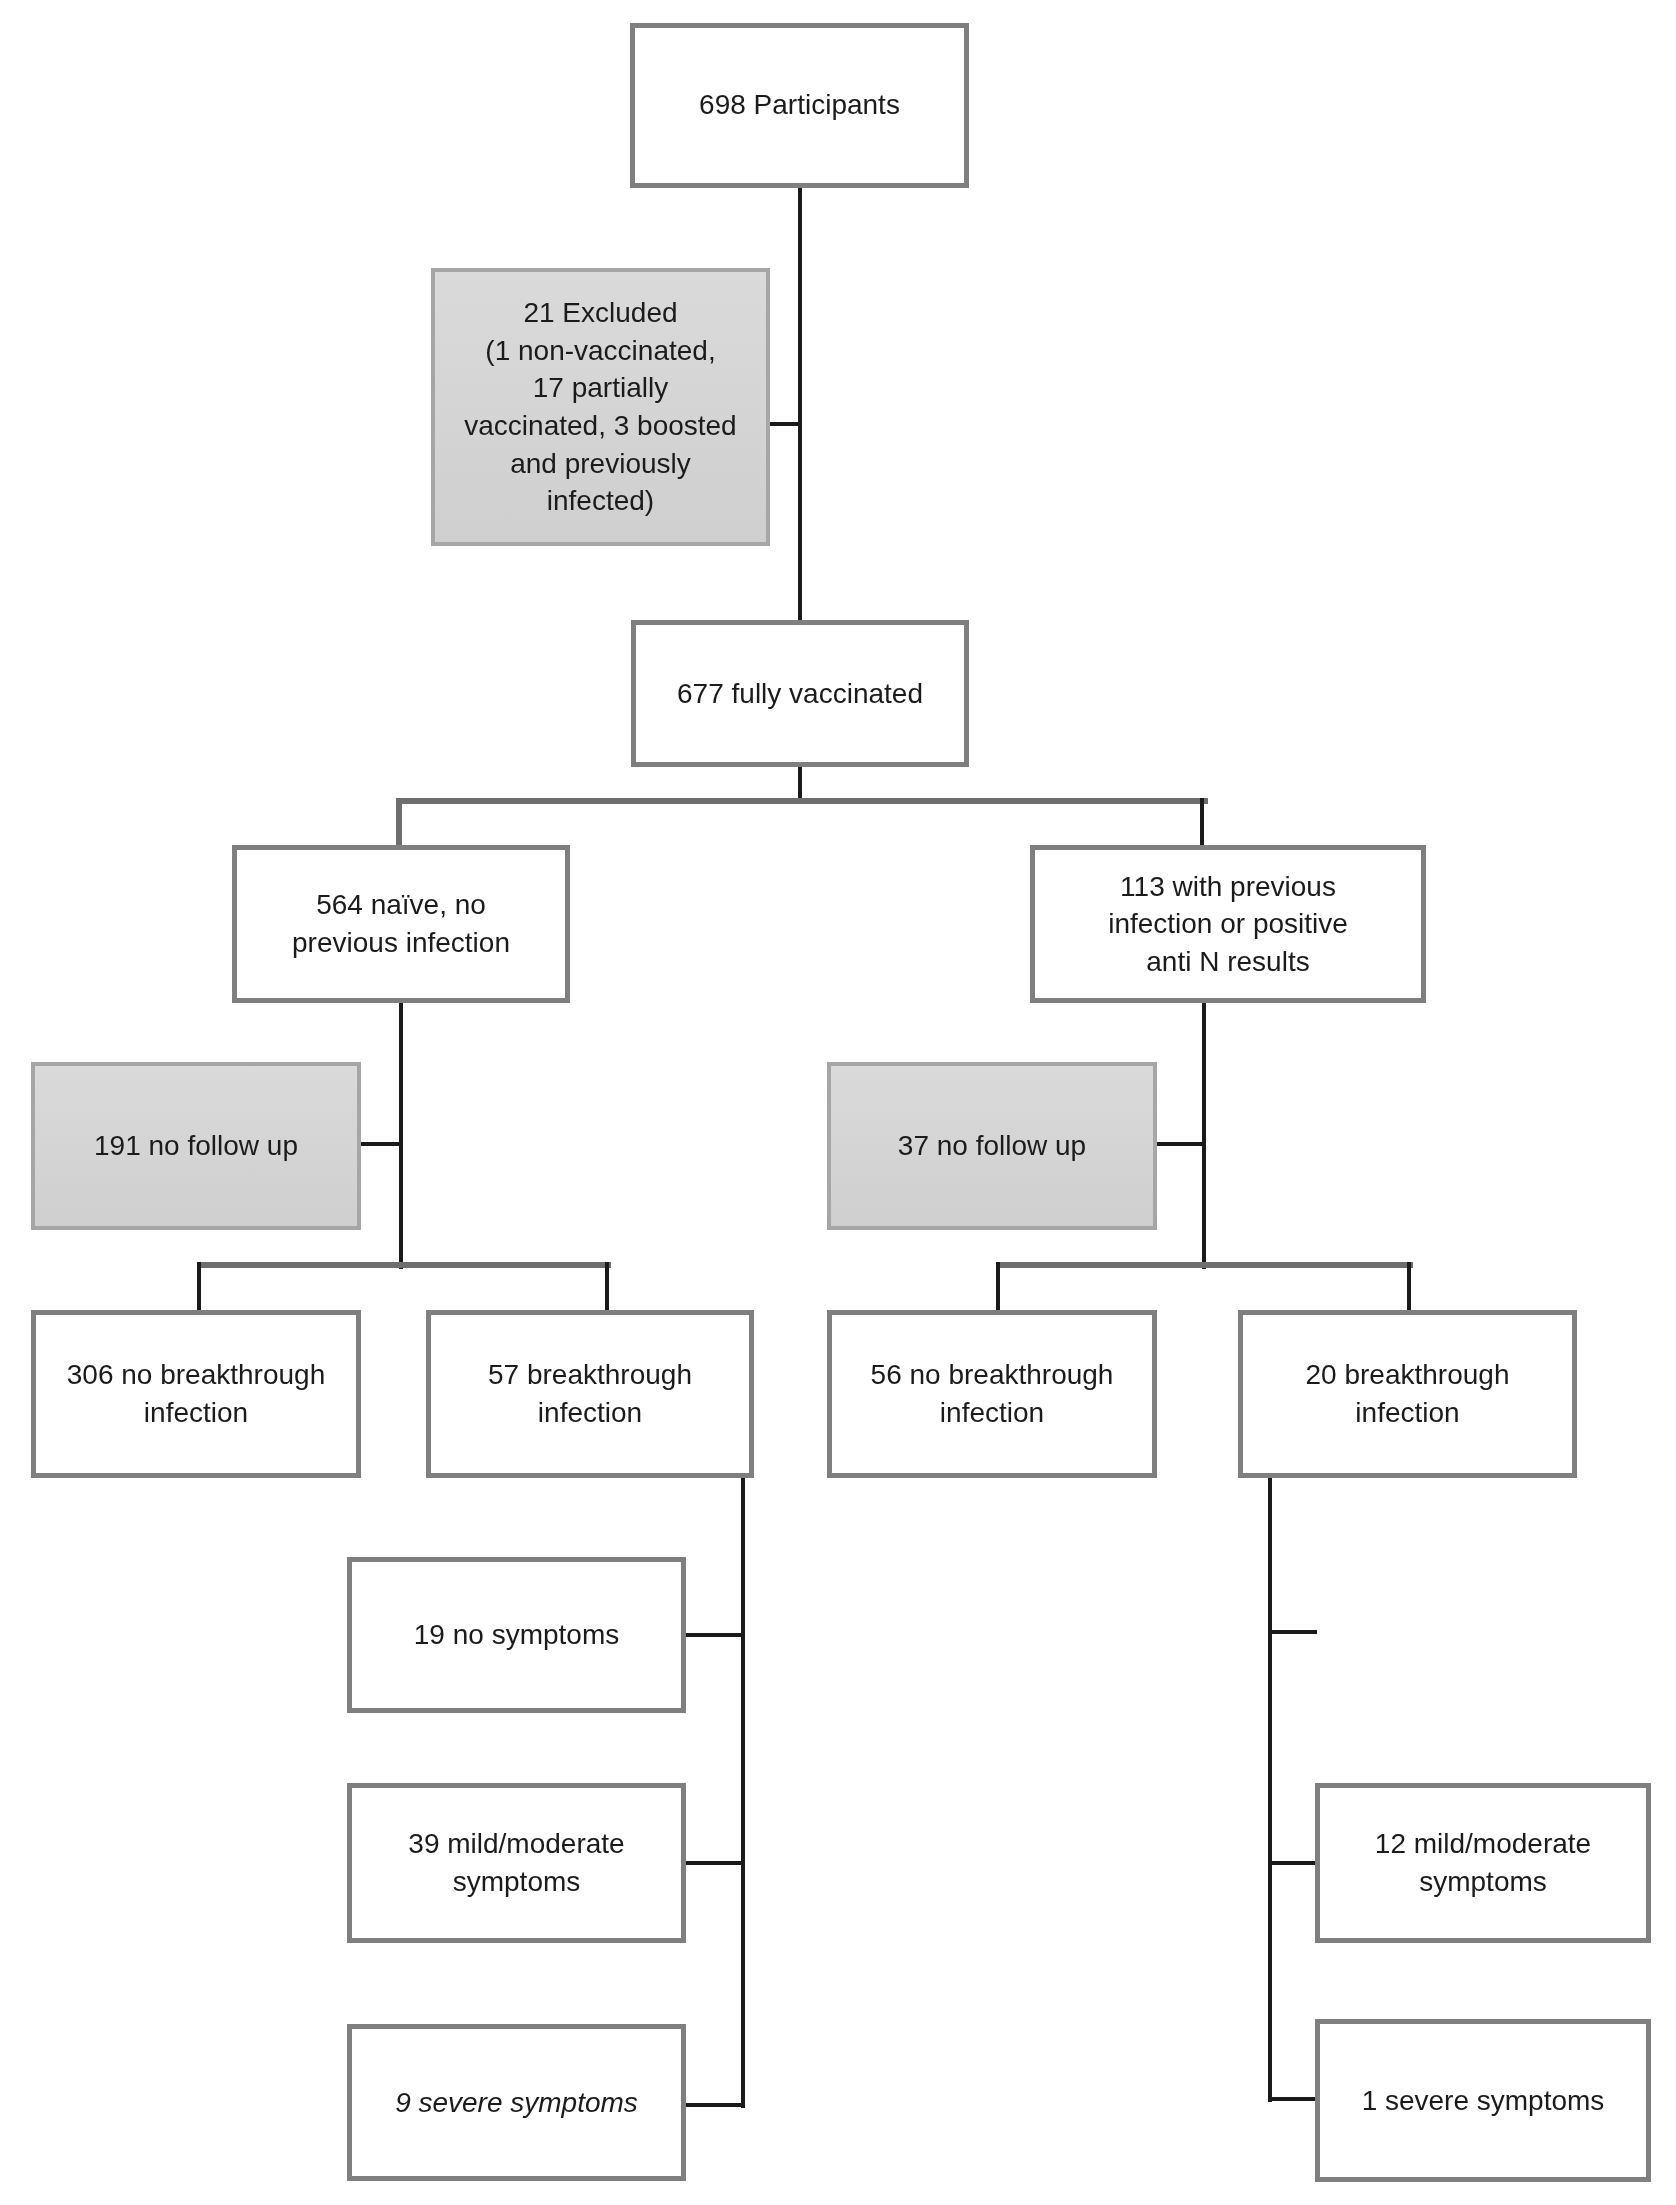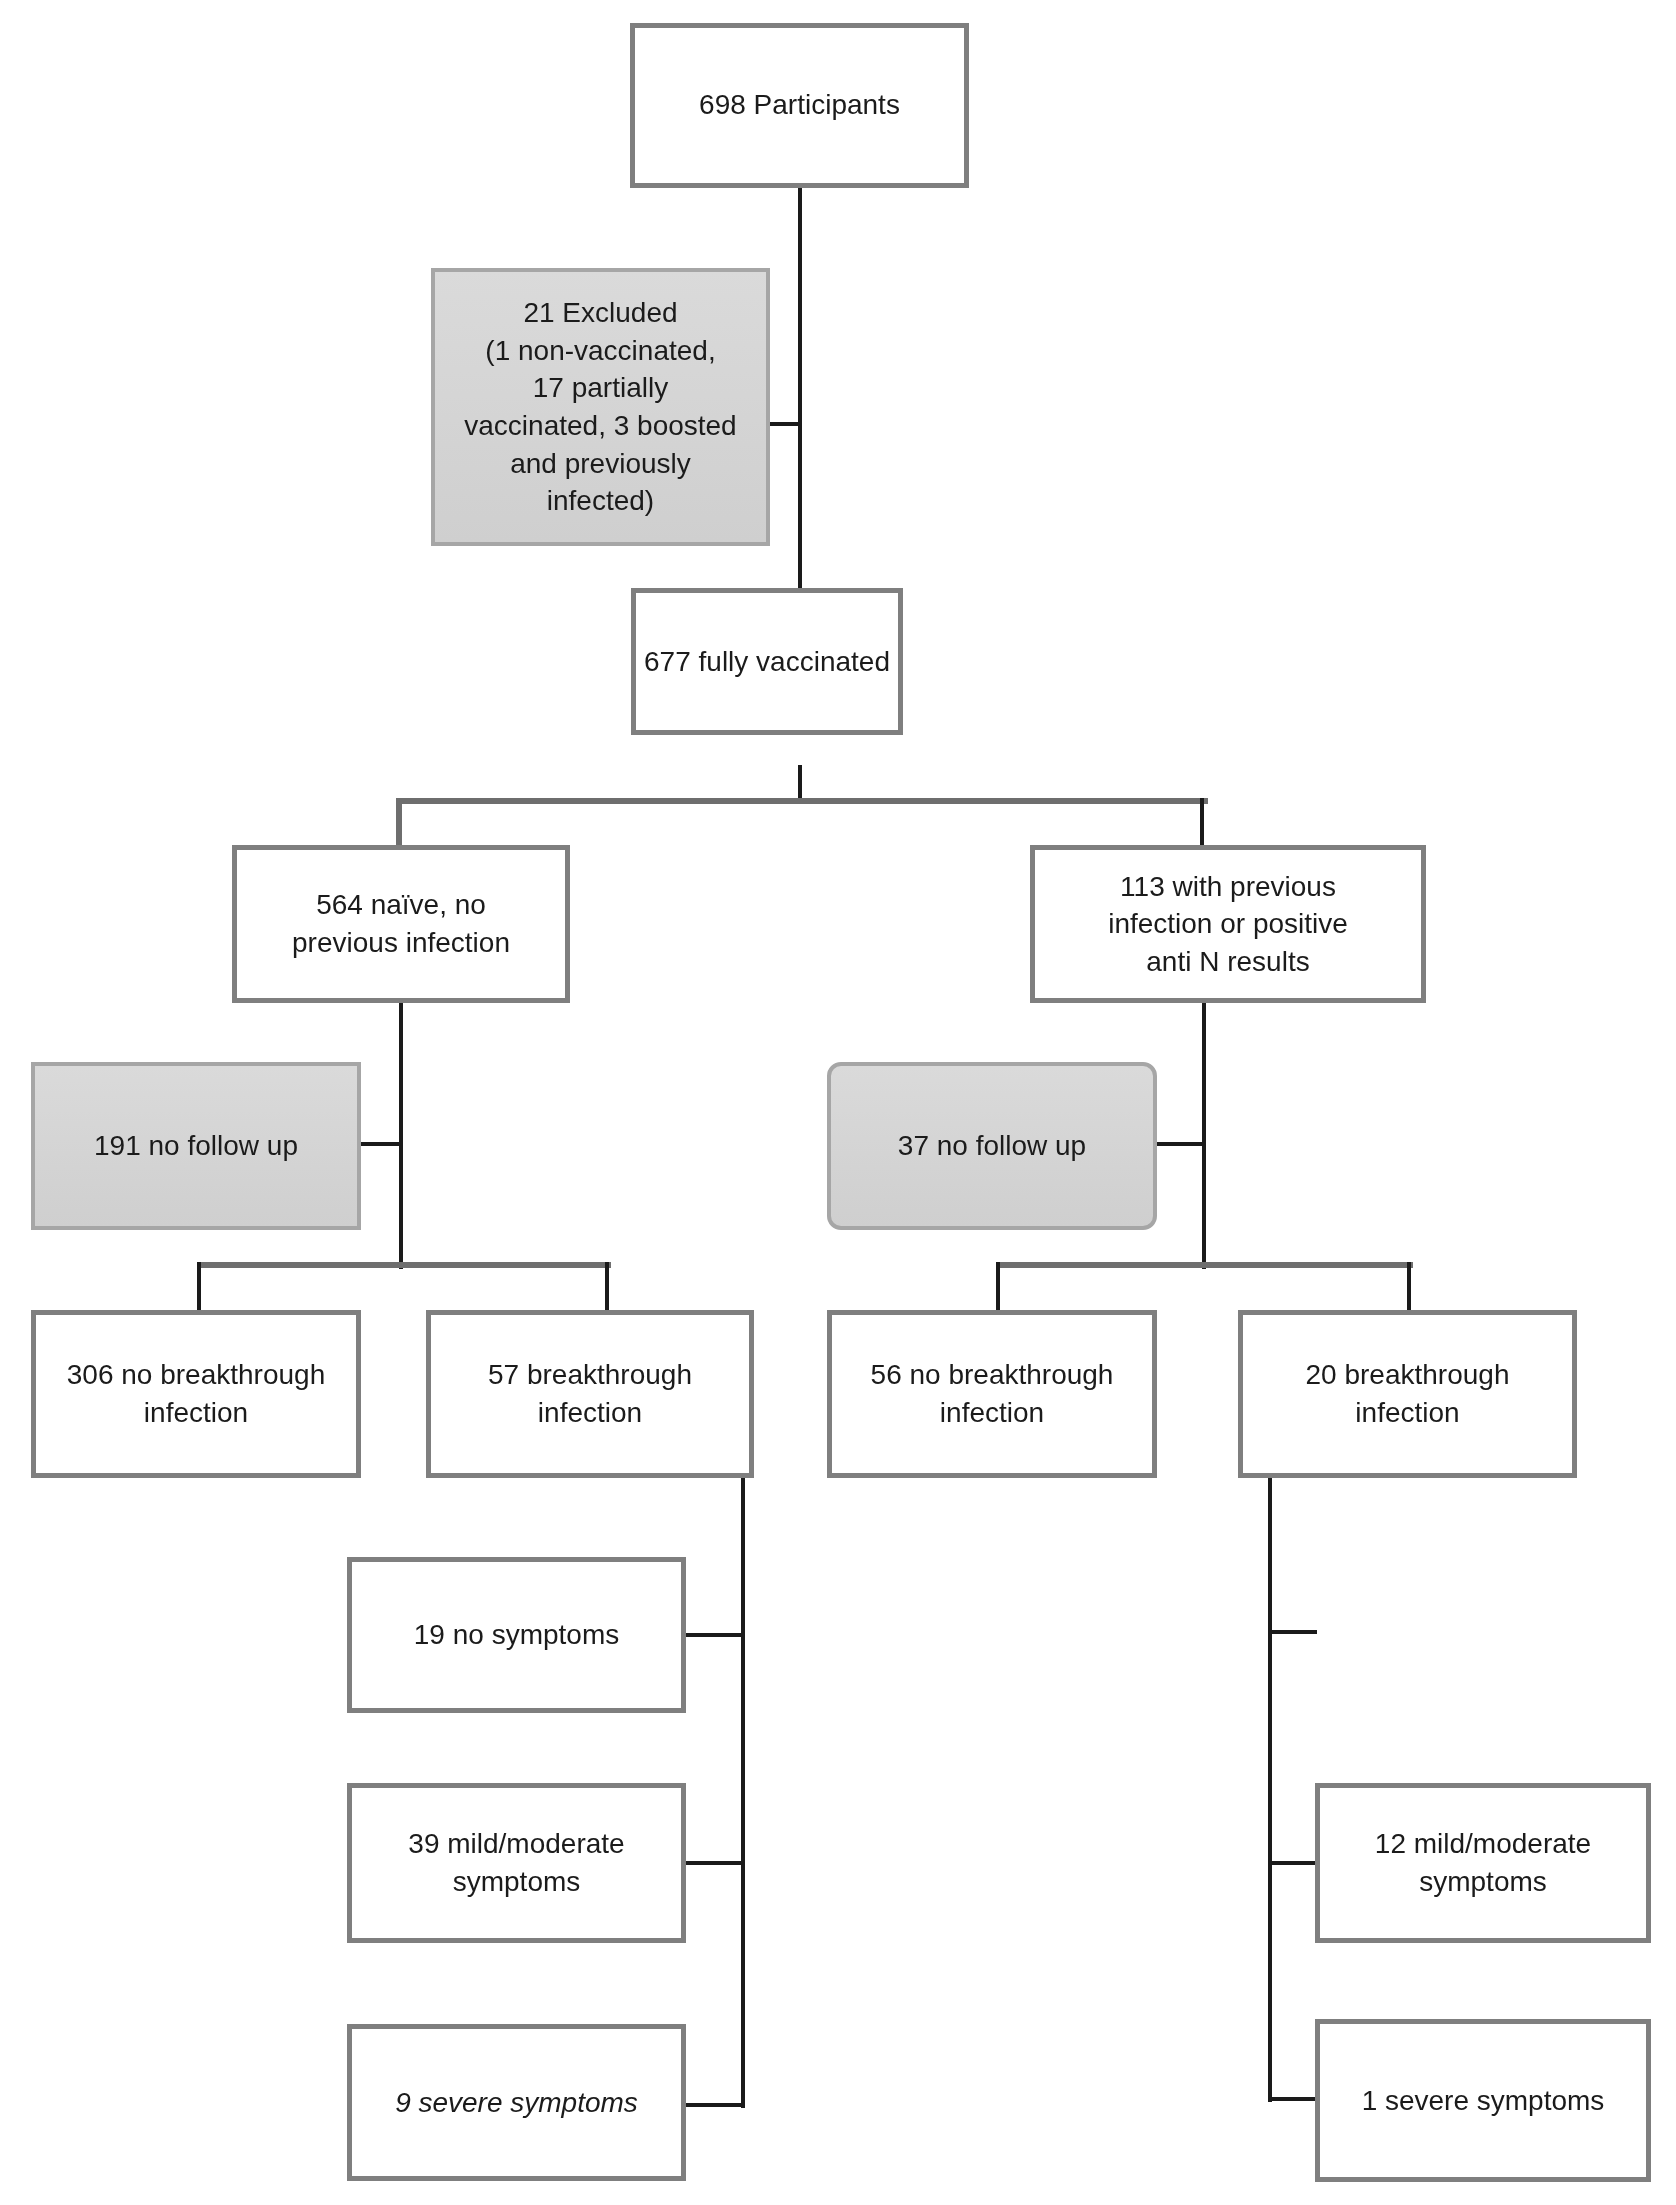--- a/index.html
+++ b/index.html
@@ -65,32 +65,32 @@
 
   <div class="node" style="left:630px;top:22.6px;width:339px;height:165px;">698 Participants</div>
 
   <div class="node shaded" style="left:431px;top:268px;width:339px;height:278px;">21 Excluded
 (1 non-vaccinated,
 17 partially
 vaccinated, 3 boosted
 and previously
 infected)</div>
 
-  <div class="node" style="left:631px;top:588px;width:272px;height:147px;">677 fully vaccinated</div>
+  <div class="node" style="left:631px;top:620px;width:338px;height:147px;">677 fully vaccinated</div>
 
   <div class="node" style="left:232px;top:845px;width:338px;height:158px;">564 naïve, no
 previous infection</div>
 
   <div class="node" style="left:1030px;top:845px;width:396px;height:158px;">113 with previous
 infection or positive
 anti N results</div>
 
   <div class="node shaded" style="left:31px;top:1062px;width:330px;height:168px;">191 no follow up</div>
 
-  <div class="node shaded" style="left:827px;top:1062px;width:330px;height:168px;border-radius:14px;">37 no follow up</div>
+  <div class="node shaded" style="left:827px;top:1062px;width:330px;height:168px;">37 no follow up</div>
 
   <div class="node" style="left:31px;top:1310px;width:330px;height:168px;">306 no breakthrough
 infection</div>
 
   <div class="node" style="left:426px;top:1310px;width:328px;height:168px;">57 breakthrough
 infection</div>
 
   <div class="node" style="left:827px;top:1310px;width:330px;height:168px;">56 no breakthrough
 infection</div>
 

